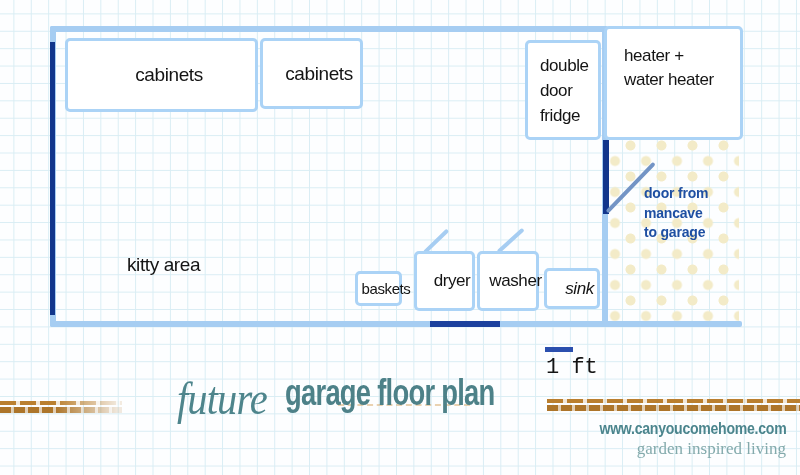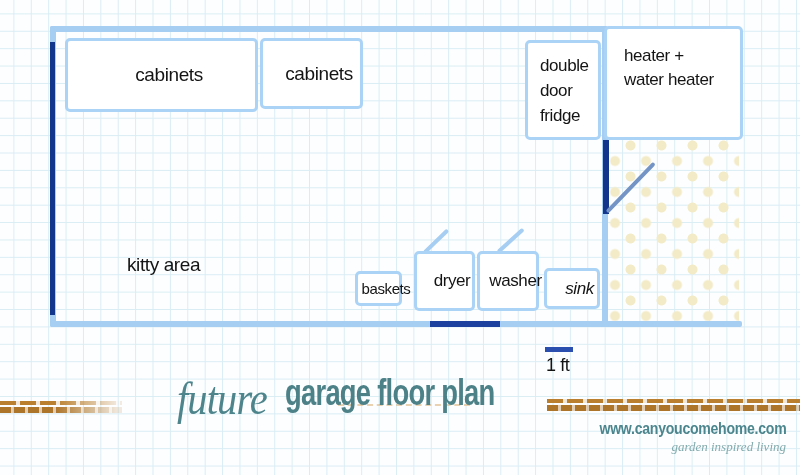--- a/index.html
+++ b/index.html
@@ -57,21 +57,21 @@
   .gold-fade{
     -webkit-mask-image:linear-gradient(90deg,#000 45%,rgba(0,0,0,0.15) 97%);
     mask-image:linear-gradient(90deg,#000 45%,rgba(0,0,0,0.15) 97%);
   }
   .site{
     position:absolute;right:14px;top:420px;font-weight:700;font-size:16px;
     color:var(--footer-teal);transform:scaleX(0.88);transform-origin:100% 50%;letter-spacing:-0.3px;
   }
   .tagline{
     position:absolute;right:14px;top:439px;font-family:"Liberation Serif",serif;
-    font-style:italic;font-size:13px;color:var(--tagline);
+    font-size:17px;color:var(--tagline);
   }
 </style>
 </head>
 <body>
 
 <div class="canvas">
 
   <div class="abs dots" style="left:608px;top:32px;width:131px;height:289px;"></div>
 
   <div class="wall" style="left:50px;top:26px;width:557px;height:6px;"></div>
@@ -114,23 +114,24 @@
   <div class="box" style="left:414px;top:251px;width:61px;height:60px;font-size:17px;">
     <span>dryer</span>
   </div>
 
   <div class="box" style="left:544px;top:268px;width:56px;height:41px;font-size:17px;font-style:italic;">
     <span>sink</span>
   </div>
 
   <div class="label" style="left:127px;top:254px;font-size:19px;">kitty area</div>
 
+  <div class="label" style="left:644px;top:184px;width:66px;font-size:14px;font-weight:700;color:var(--door-text);line-height:19.5px;letter-spacing:-0.2px;">door from mancave to garage</div>
 
   <div class="abs" style="left:545px;top:347px;width:28px;height:5px;background:var(--scale-bar);"></div>
-  <div class="label" style="left:546px;top:355px;font-size:18px;">1 ft</div>
+  <div class="label" style="left:546px;top:355px;font-size:22px;font-family:Liberation Mono, monospace;">1 ft</div>
 
   <div class="title-dash"></div>
   <div class="title-row">
     <span class="title-script">future</span>
     <span class="title-main">garage floor plan</span>
   </div>
 
   <div class="gold gold-fade" style="left:0;top:400px;width:122px;height:13px;"></div>
   <div class="gold" style="left:547px;top:398px;width:253px;height:14px;"></div>
 

